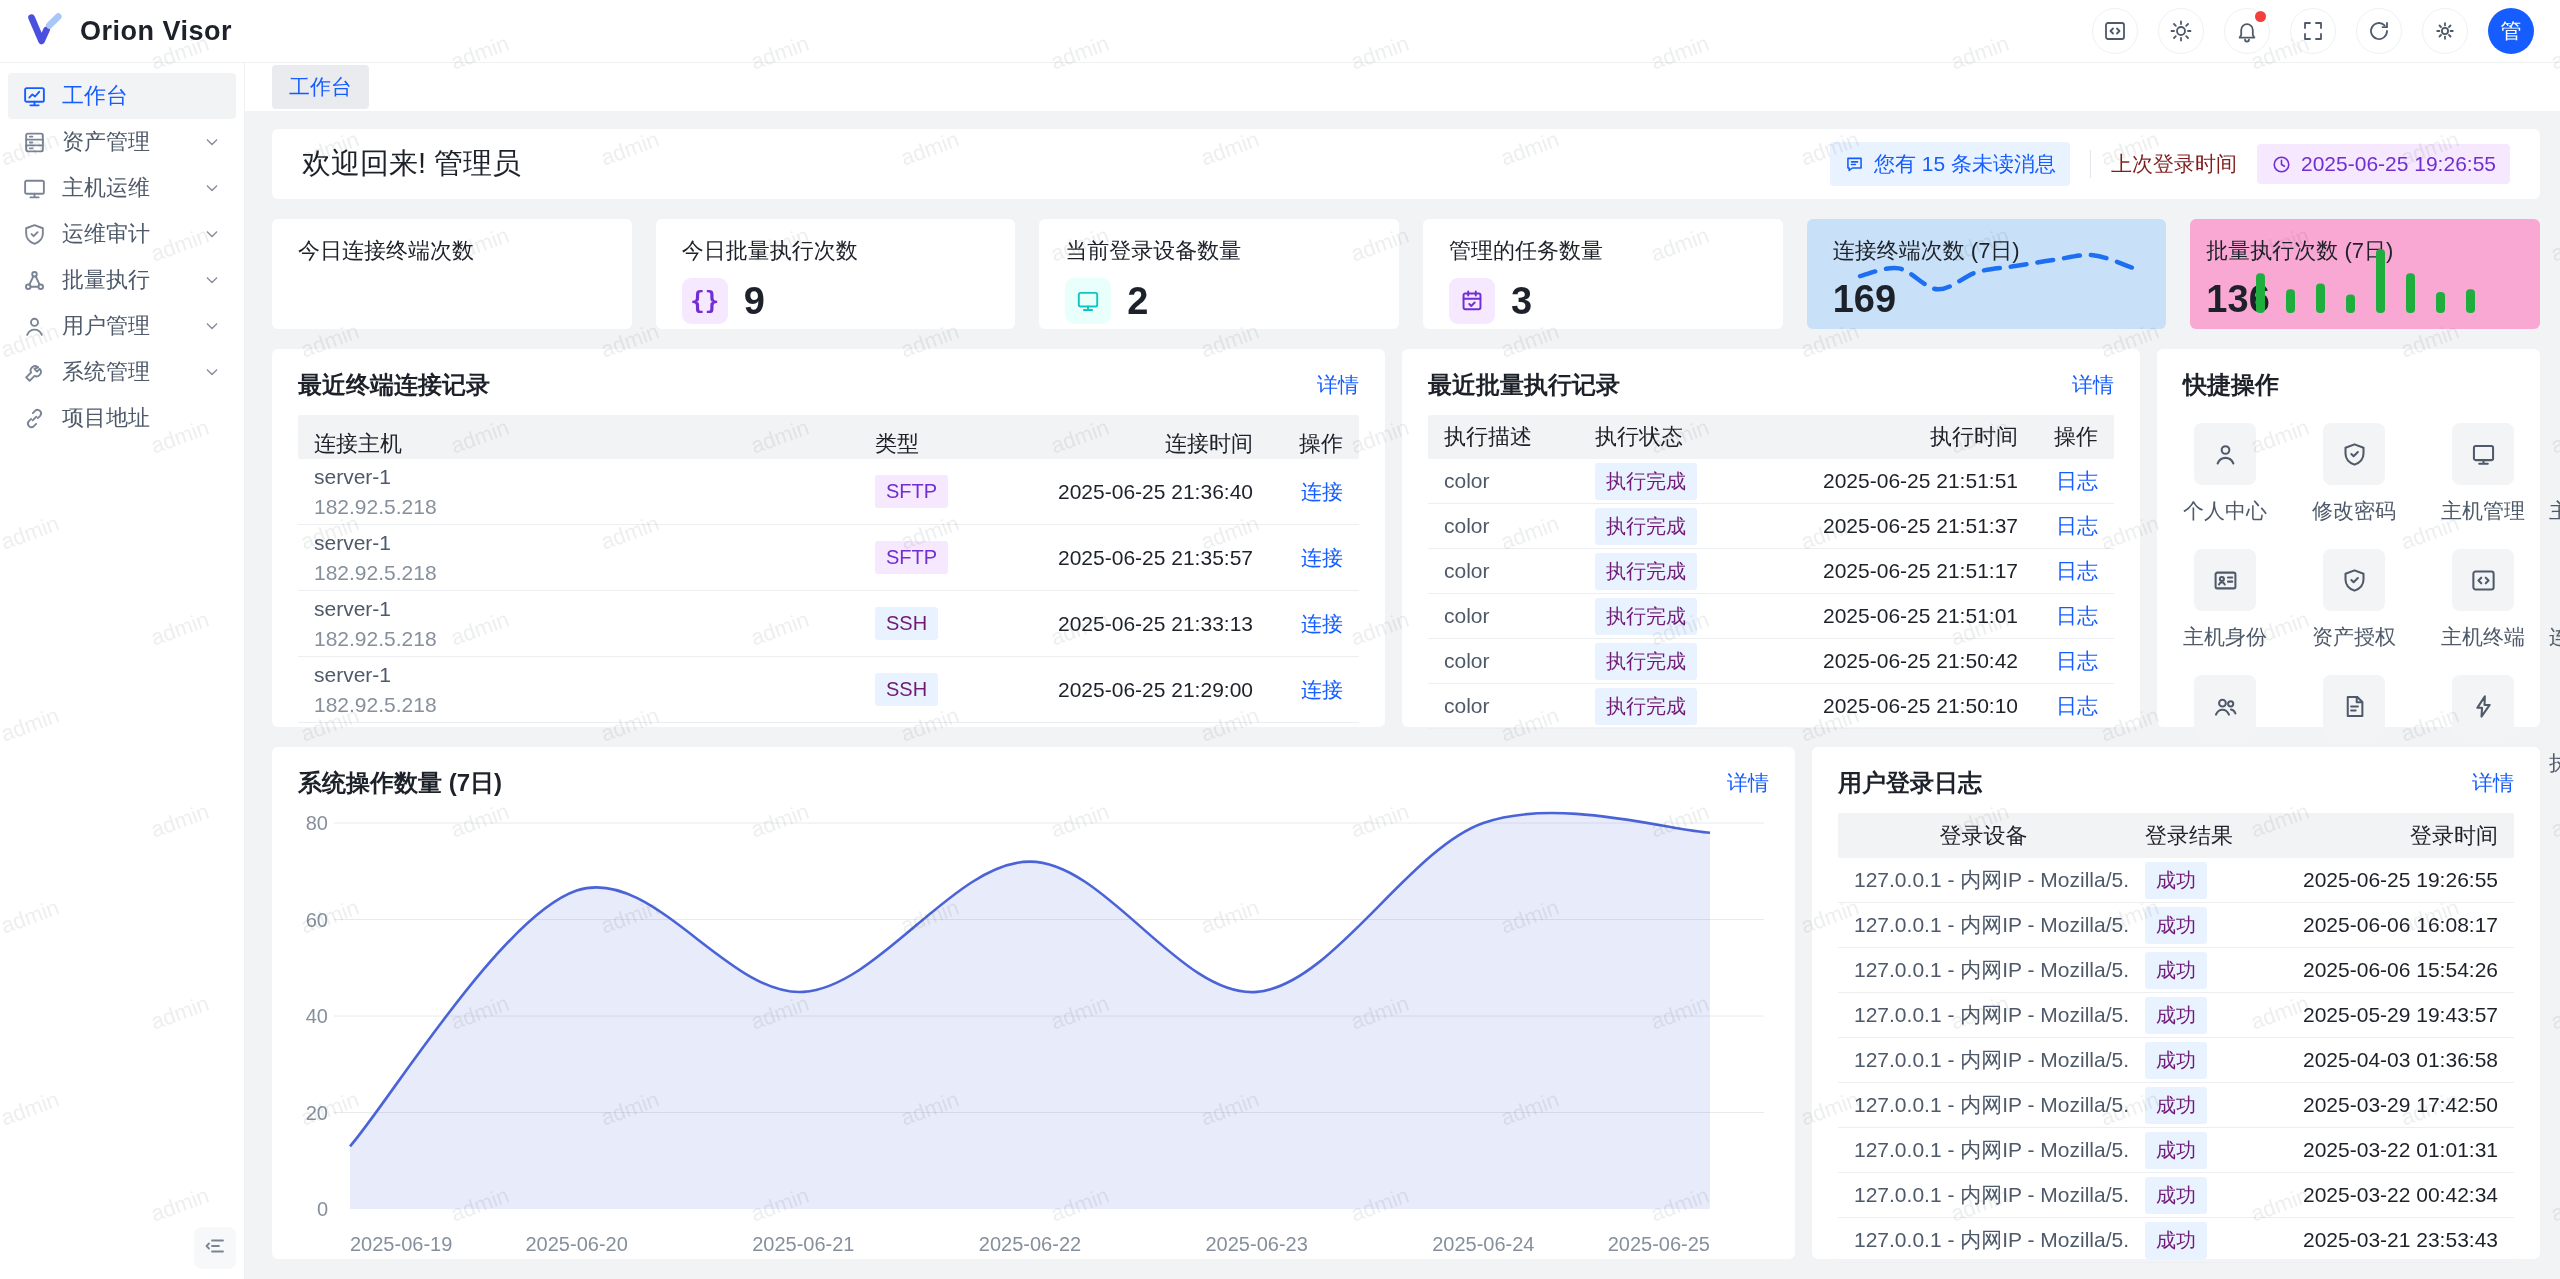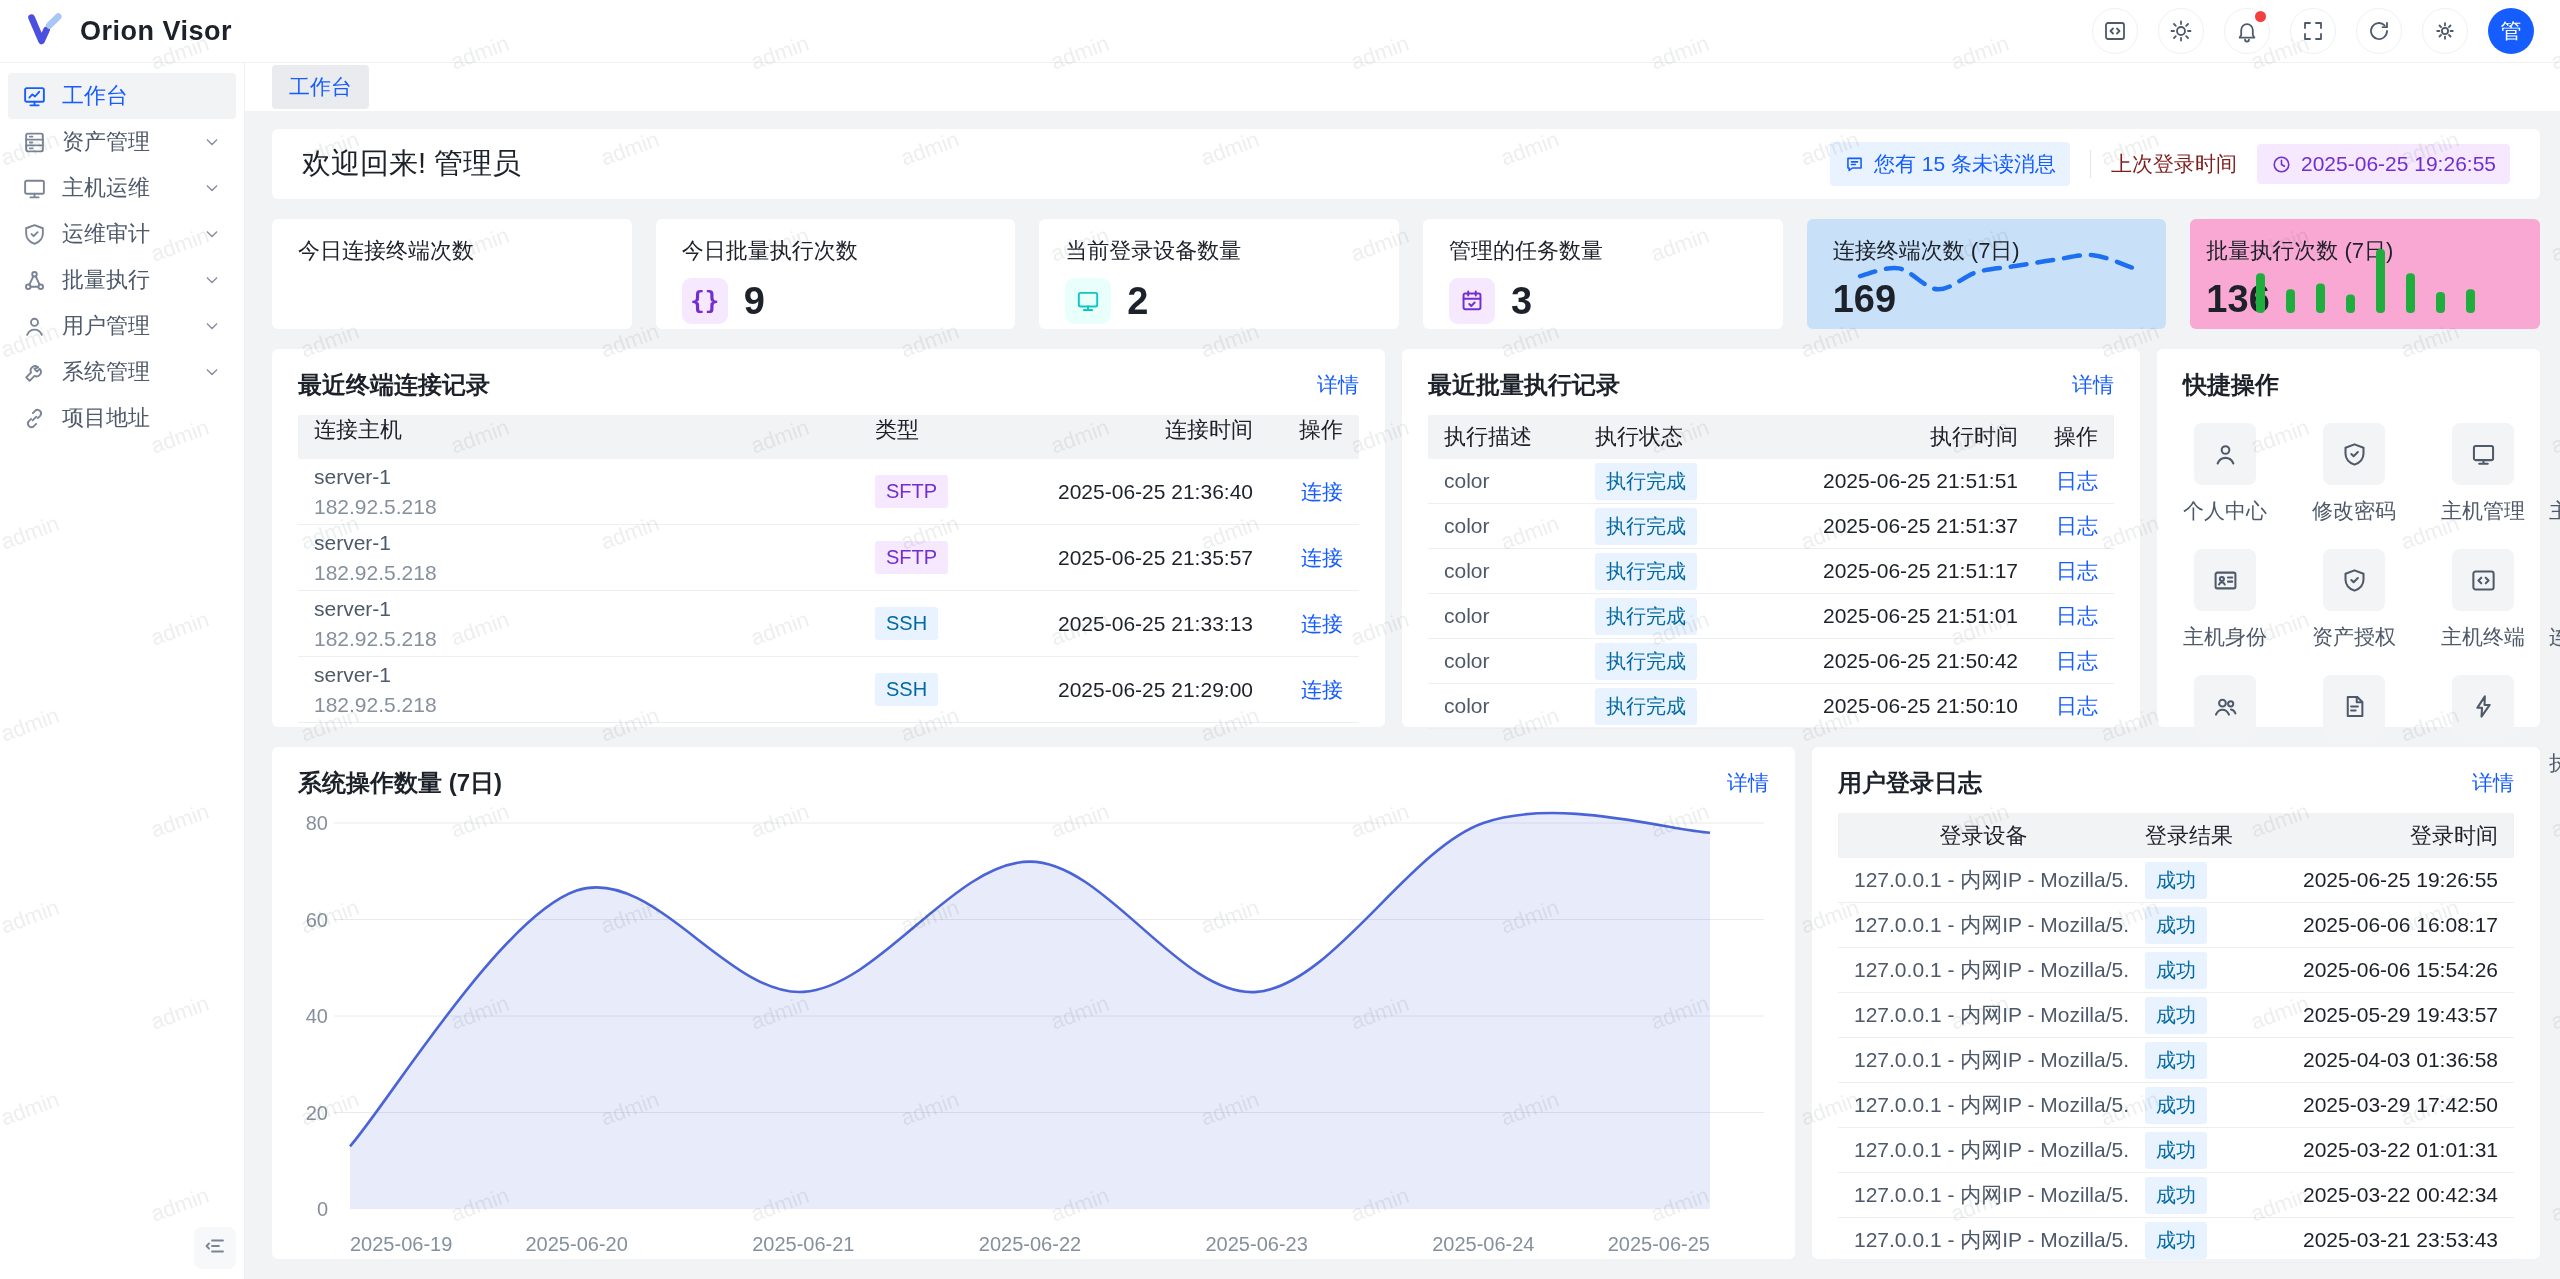--- a/index.html
+++ b/index.html
@@ -71,28 +71,28 @@
   .quick-panel { width:383px; height:378px; }
   .chart-panel { width:1523px; height:512px; }
   .login-panel { width:728px; height:512px; }
 
   
   .tbl { margin-top:14px; font-size:21px; }
   .t-row { display:flex; align-items:center; border-bottom:1px solid #eceef1; }
   .t-head { background:#f2f3f5; border-bottom:none; border-radius:2px; font-size:22px; color:#1d2129; }
   .t-cell { padding:0 16px; }
   .badge { display:inline-block; font-size:20px; padding:5px 11px; border-radius:3px; }
-  .badge.blue { background:#e8f3ff; color:#0369a1; }
+  .badge.blue { background:#e8f3ff; color:#701a75; }
   .badge.purple { background:#f5e8ff; color:#722ed1; }
   .act-link { color:#165dff; cursor:pointer; }
   .host-name, .cell-desc, .cell-device { color:#4e5969; }
   .host-ip { color:#86909c; margin-top:6px; }
   .cell-time { color:#1d2129; }
 
-  .tbl-terminal .t-head { height:44px; display:flex; align-items:flex-start; }
+  .tbl-terminal .t-head { height:44px; display:flex; align-items:flex-end; }
   .tbl-terminal .t-body-row { height:66px; }
   .tbl-terminal .c-host { flex:1; }
   .tbl-terminal .c-type { width:120px; }
   .tbl-terminal .c-time { width:290px; text-align:right; }
   .tbl-terminal .c-act { width:90px; text-align:right; }
 
   .tbl-batch .t-head { height:44px; display:flex; align-items:center; }
   .tbl-batch .t-body-row { height:45px; }
   .tbl-batch .c-desc { flex:1; }
   .tbl-batch .c-status { width:175px; }

